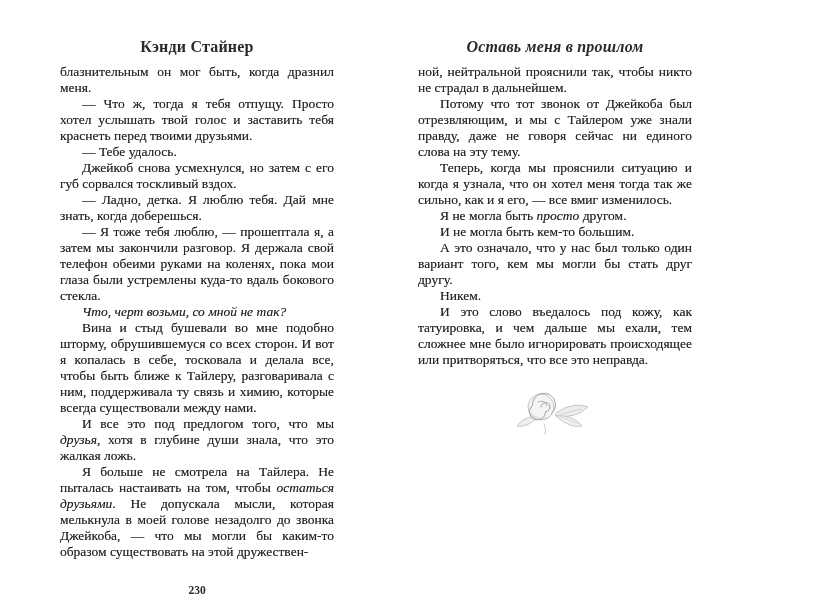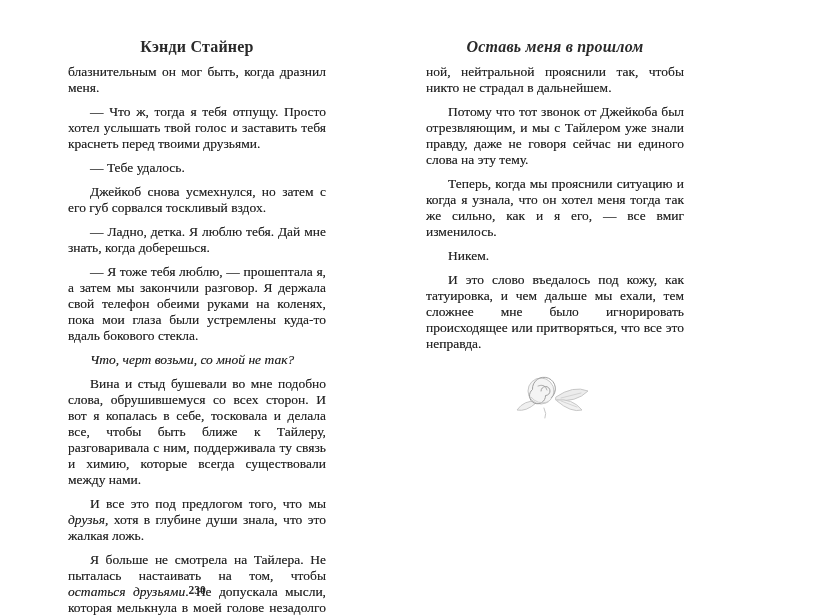--- a/index.html
+++ b/index.html
@@ -34,21 +34,21 @@
     white-space:nowrap;
   }
   .running-head.italic{font-style:italic;}
   .body-text{
     margin-top:11px;
     font-size:13.5px;
     line-height:16px;
     text-align:justify;
     text-shadow:0 0 .4px rgba(40,40,40,.55);
   }
-  p.para{margin:8px;padding:0;}
+  p.para{margin:0;padding:0;}
   p.para.indent{text-indent:22px;}
   .em{font-style:italic;}
   .page-number{
     position:absolute;
     left:60px;top:556px;width:274px;
     text-align:center;
     font-size:11.5px;
     font-weight:700;
     color:var(--head-color);
     margin-top:28px;
@@ -65,34 +65,37 @@
 <div class="column col-left">
   <div class="running-head">Кэнди Стайнер</div>
   <div class="body-text">
       <p class="para"><span>блазнительным он мог быть, когда дразнил меня.</span></p>
       <p class="para indent"><span>— Что ж, тогда я тебя отпущу. Просто хотел услышать твой голос и заставить тебя краснеть перед твоими друзьями.</span></p>
       <p class="para indent"><span>— Тебе удалось.</span></p>
       <p class="para indent"><span>Джейкоб снова усмехнулся, но затем с его губ сорвался тоскливый вздох.</span></p>
       <p class="para indent"><span>— Ладно, детка. Я люблю тебя. Дай мне знать, когда доберешься.</span></p>
       <p class="para indent"><span>— Я тоже тебя люблю, — прошептала я, а затем мы закончили разговор. Я держала свой телефон обеими руками на коленях, пока мои глаза были устремлены куда-то вдаль бокового стекла.</span></p>
       <p class="para indent"><span class="em">Что, черт возьми, со мной не так?</span></p>
-      <p class="para indent"><span>Вина и стыд бушевали во мне подобно слова, обрушившемуся со всех сторон. И вот я копалась в себе, тосковала и делала все, чтобы быть ближе к Тайлеру, разговаривала с ним, поддерживала ту связь и химию, которые всегда существовали между нами.</span></p>
+      <p class="para indent"><span>Вина и стыд бушевали во мне подобно шторму, обрушившемуся со всех сторон. И вот я копалась в себе, тосковала и делала все, чтобы быть ближе к Тайлеру, разговаривала с ним, поддерживала ту связь и химию, которые всегда существовали между нами.</span></p>
       <p class="para indent"><span>И все это под предлогом того, что мы </span><span class="em">друзья</span><span>, хотя в глубине души знала, что это жалкая ложь.</span></p>
       <p class="para indent"><span>Я больше не смотрела на Тайлера. Не пыталась настаивать на том, чтобы </span><span class="em">остаться друзьями</span><span>. Не допускала мысли, которая мелькнула в моей голове незадолго до звонка Джейкоба, — что мы могли бы каким-то образом существовать на этой дружествен-</span></p>
     </div>
 </div>
 
 <div class="page-number">230</div>
 
 <div class="column col-right">
   <div class="running-head italic">Оставь меня в прошлом</div>
   <div class="body-text">
       <p class="para"><span>ной, нейтральной прояснили так, чтобы никто не страдал в дальнейшем.</span></p>
       <p class="para indent"><span>Потому что тот звонок от Джейкоба был отрезвляющим, и мы с Тайлером уже знали правду, даже не говоря сейчас ни единого слова на эту тему.</span></p>
       <p class="para indent"><span>Теперь, когда мы прояснили ситуацию и когда я узнала, что он хотел меня тогда так же сильно, как и я его, — все вмиг изменилось.</span></p>
+      <p class="para indent"><span>Я не могла быть </span><span class="em">просто</span><span> другом.</span></p>
+      <p class="para indent"><span>И не могла быть кем-то большим.</span></p>
+      <p class="para indent"><span>А это означало, что у нас был только один вариант того, кем мы могли бы стать друг другу.</span></p>
       <p class="para indent"><span>Никем.</span></p>
       <p class="para indent"><span>И это слово въедалось под кожу, как татуировка, и чем дальше мы ехали, тем сложнее мне было игнорировать происходящее или притворяться, что все это неправда.</span></p>
     </div>
 
   <div class="flower-wrap">
     <svg width="88" height="56" viewBox="0 0 88 56" aria-hidden="true">
       <g stroke-linejoin="round" stroke-linecap="round">
 
         <path d="M45 29 Q62 17 77 23 Q65 35 45 32 Z" fill="var(--sketch-light)" stroke="var(--sketch-mid)" stroke-width="1"></path>
         <path d="M46 33 Q60 45 71 42 Q61 30 46 32 Z" fill="#f1f1f1" stroke="var(--sketch-mid)" stroke-width="1"></path>

